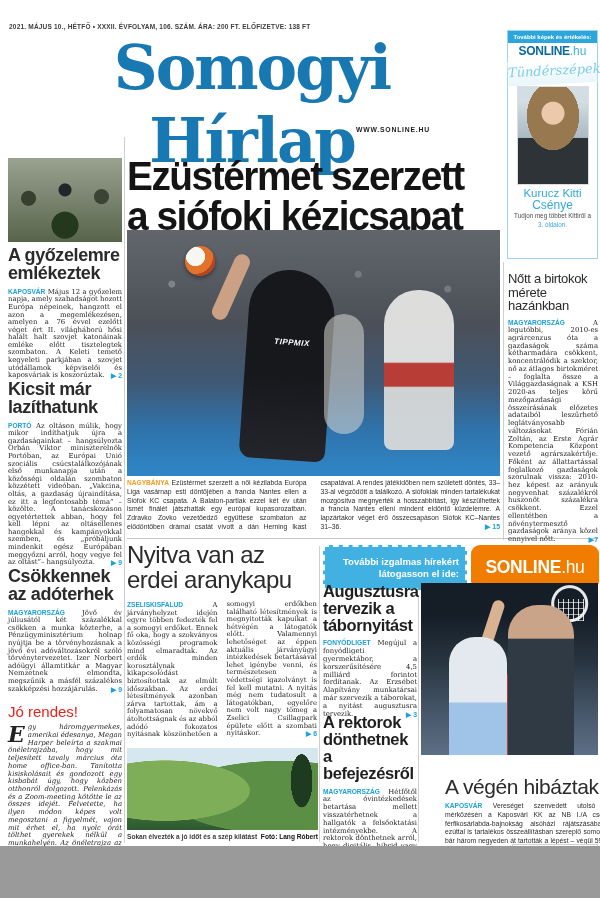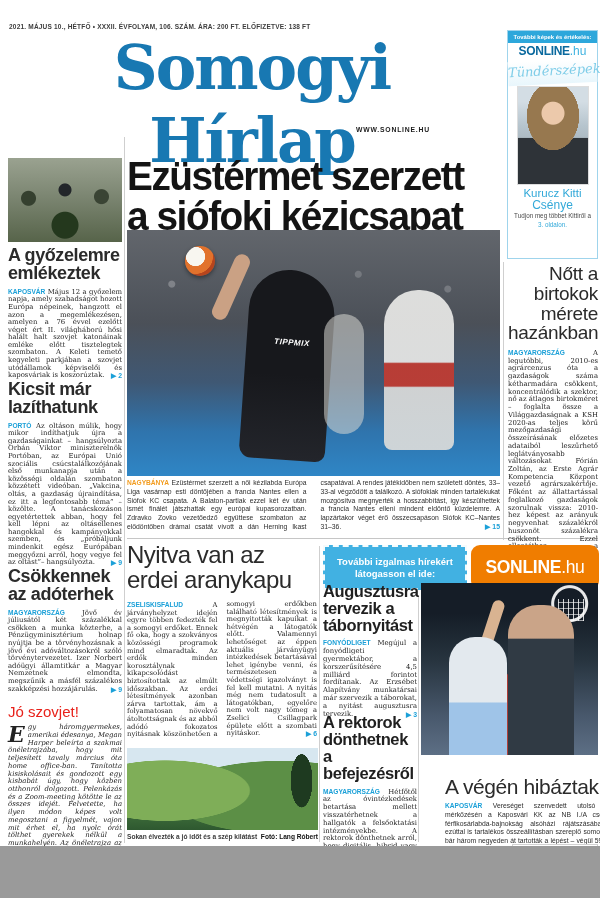--- a/index.html
+++ b/index.html
@@ -82,42 +82,42 @@
   .pl-white{position:absolute;right:46px;top:60px;width:70px;height:160px;border-radius:34px 34px 8px 8px;
         background:linear-gradient(180deg,#e9e9e7 0 45%,#c23b31 46% 60%,#dcdcda 61% 100%);opacity:.92;}
   .pl-white2{position:absolute;right:136px;top:84px;width:40px;height:120px;border-radius:20px;
         background:#d8d8d4;opacity:.55;}
   .jersey{position:absolute;left:136px;top:108px;width:58px;text-align:center;color:#fff;
         font-weight:bold;font-style:italic;font-size:8px;letter-spacing:.5px;transform:rotate(4deg);}
   .main-caption{position:absolute;left:127px;top:479px;width:373px;column-count:2;column-gap:14px;
         font-size:6.8px;line-height:1.3;text-align:justify;color:#2e2e2e;}
   
   .birtok{position:absolute;left:508px;top:256px;width:90px;}
-  .birtok h2{font-size:19px;line-height:1.04;font-weight:400;letter-spacing:-.3px;color:#2b2b2b;margin:8px 0 6px;text-align:right;}
+  .birtok h2{font-size:13px;line-height:1.04;font-weight:400;letter-spacing:-.3px;color:#2b2b2b;margin:16px 0 6px;}
   .birtok p{font-family:"DejaVu Serif",serif;font-size:6.9px;line-height:1.12;text-align:justify;margin:0;}
   
   .forest{position:absolute;left:127px;top:543px;width:190px;}
   .forest h2{font-size:24px;line-height:1.04;font-weight:400;letter-spacing:-.5px;color:#2b2b2b;margin:0 0 8px;}
   .forest .cols{column-count:2;column-gap:9px;}
   .forest p{font-family:"DejaVu Serif",serif;font-size:6.8px;line-height:1.12;text-align:justify;margin:0;}
   .ph-forest{left:127px;top:748px;width:191px;height:82px;
      background:
        radial-gradient(ellipse 140px 50px at 20% 52%, #7fae58 0 60%, rgba(0,0,0,0) 61%),
        radial-gradient(ellipse 180px 60px at 80% 60%, #5c8f46 0 60%, rgba(0,0,0,0) 61%),
        linear-gradient(180deg,#d7e7f0 0 34%,#a9c8da 40%,#6d9a52 55%,#3f6f3a 78%,#2e5830 100%);}
   .tree{position:absolute;right:6px;top:0;width:26px;height:82px;
        background:radial-gradient(ellipse 18px 44px at 60% 40%, #1e3a20 0 60%, rgba(0,0,0,0) 61%);}
   .forest-cap{position:absolute;left:127px;top:833px;width:191px;display:flex;
        justify-content:space-between;font-size:6.6px;font-weight:bold;color:#3a3a3a;}
   .forest-cap .credit{color:#111;}
   
   .banner{position:absolute;left:323px;top:545px;width:276px;height:45px;display:flex;}
   .banner-blue{flex:1;background:#41b1e2;border:2px dashed rgba(255,255,255,.95);box-sizing:border-box;
        color:#fff;font-weight:bold;font-size:9.5px;line-height:1.25;display:flex;align-items:center;
-       justify-content:center;text-align:center;padding:2px 6px;}
+       justify-content:center;text-align:right;padding:2px 6px;}
   .banner-orange{width:128px;background:#f07d00;border-radius:9px;margin-left:4px;display:flex;
        align-items:center;justify-content:center;color:#fff;font-size:17.5px;letter-spacing:-.3px;}
   .banner-orange b{font-weight:800;}
   .banner-orange span{font-weight:300;}
   
   .camp{position:absolute;left:323px;top:583px;width:94px;}
   .camp h3,.rector h3{font-size:16.5px;line-height:1.04;font-weight:700;letter-spacing:-.4px;
        color:#1f1f1f;margin:0 0 5px;}
   .camp p,.rector p{font-family:"DejaVu Serif",serif;font-size:6.9px;line-height:1.13;
        text-align:justify;margin:0;}
@@ -216,21 +216,21 @@
     <h2 class="h-sub">A győzelemre emlékeztek</h2>
     <p class="bodytxt"><span class="lead">KAPOSVÁR</span><span> Május 12 a győzelem napja, amely szabadságot hozott Európa népeinek, hangzott el azon a megemlékezésen, amelyen a 76 évvel ezelőtt véget ért II. világháború hősi halált halt szovjet katonáinak emléke előtt tisztelegtek szombaton. A Keleti temető kegyeleti parkjában a szovjet utódállamok képviselői és kaposváriak is koszorúztak.</span><span class="ref">▶ 2</span></p>
 
     <h2 class="h-sub mt">Kicsit már lazíthatunk</h2>
     <p class="bodytxt"><span class="lead">PORTÓ</span><span> Az oltáson múlik, hogy mikor indíthatjuk újra a gazdaságainkat – hangsúlyozta Orbán Viktor miniszterelnök Portóban, az Európai Unió szociális csúcstalálkozójának első munkanapja után a közösségi oldalán szombaton közzétett videóban. „Vakcina, oltás, a gazdaság újraindítása, ez itt a legfontosabb téma” – közölte. A tanácskozáson egyetértettek abban, hogy fel kell lépni az oltásellenes hangokkal és kampányokkal szemben, és „próbáljunk mindenkit egész Európában meggyőzni arról, hogy vegye fel az oltást”– hangsúlyozta.</span><span class="ref">▶ 9</span></p>
 
     <h2 class="h-sub mt">Csökkennek az adóterhek</h2>
     <p class="bodytxt"><span class="lead">MAGYARORSZÁG</span><span> Jövő év júliusától két százalékkal csökken a munka közterhe, a Pénzügyminisztérium holnap nyújtja be a törvényhozásnak a jövő évi adóváltozásokról szóló törvénytervezetet. Izer Norbert adóügyi államtitkár a Magyar Nemzetnek elmondta, megszűnik a másfél százalékos szakképzési hozzájárulás.</span><span class="ref">▶ 9</span></p>
 
     <div class="opinion">
-      <h2 class="opinion-title">Jó szovjet!</h2>
+      <h2 class="opinion-title">Jó rendes!</h2>
       <p><span class="dropcap">E</span><span>gy háromgyermekes, amerikai édesanya, Megan Harper beleírta a szakmai önéletrajzába, hogy mit teljesített tavaly március óta home office-ban. Tanította kisiskolásait és gondozott egy kisbabát úgy, hogy közben otthonról dolgozott. Pelenkázás és a Zoom-meeting kötötte le az összes idejét. Felvetette, ha ilyen módon képes volt megosztani a figyelmét, vajon mit érhet el, ha nyolc órát tölthet gyerekek nélkül a munkahelyén. Az önéletrajza az interneten több ezer szülőnél talált pozitív fogadtatásra, de állást ajánló fejvadászok is jelentkeztek nála. És hány ilyen anyuka lehet még a világon? Szóval akkor ilyen formán a covid a munkaerőhiányra alternatív megoldást kínál?</span></p>
 
     </div>
   </div>
 
   <h1 class="main-h1"><span>Ezüstérmet szerzett</span><br><span>a siófoki kézicsapat</span></h1>
 
   <div class="photo ph-main">
     <div class="ball"></div>
     <div class="pl-arm"></div>

